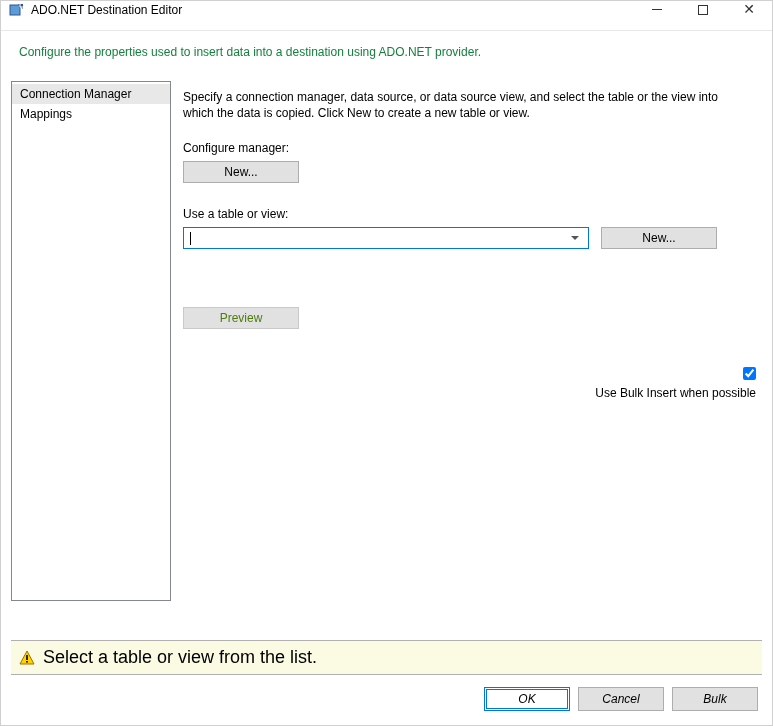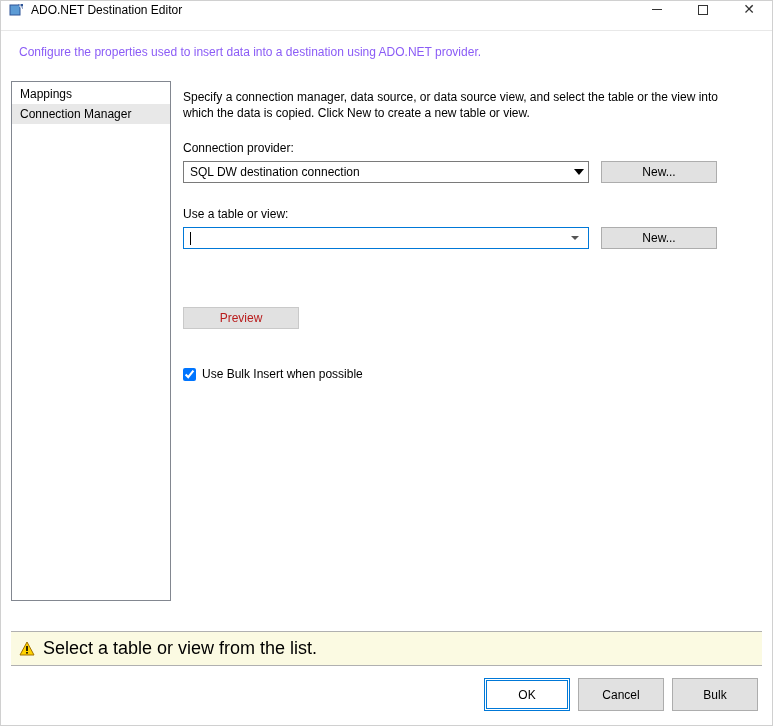--- a/index.html
+++ b/index.html
@@ -39,21 +39,21 @@
       width: 46px; height: 30px;
       display: flex; align-items: center; justify-content: center;
       font-size: 14px; color: #333;
     }
     .min-glyph { width: 10px; height: 1px; background: #333; }
     .max-glyph { width: 10px; height: 10px; border: 1px solid #333; }
     .close-glyph { font-size: 14px; line-height: 1; position: relative; top: -1px;}
 
     
     .desc-row { padding: 14px 18px 10px 18px; }
-    .desc-row p { font-size: 12px; color: #8b5cf6; }
+    .desc-row p { font-size: 12px; color: #15803d; }
 
     
     .main-area {
       flex: 1;
       display: flex;
       padding: 12px 10px 0 10px;
       gap: 12px;
       overflow: hidden;
     }
     .side-list {
@@ -141,30 +141,31 @@
       border: 1px solid #adadad;
       background: #e1e1e1;
       font-size: 12px;
       display: inline-flex;
       align-items: center;
       justify-content: center;
       cursor: default;
       padding: 0 8px;
     }
     .btn.disabled {
-      color: #b91c1c;
+      color: #4d7c0f;
       background: #e1e1e1;
       border-color: #c9c9c9;
     }
     .preview-row { margin: 34px 0 38px 0; }
     .checkbox-row {
       display: flex;
       align-items: flex-end;
       gap: 6px;
       font-size: 12px;
+      flex-direction: column;
     }
     .checkbox-row input { width: 13px; height: 13px; }
 
     
     .status-bar {
       margin: 6px 10px 0 10px;
       border: 1px solid #b0b0b0;
       border-left: none; border-right: none;
       background: #fbfae2;
       padding: 6px 8px;
@@ -178,21 +179,21 @@
       display: inline-flex;
     }
 
     
     .footer {
       padding: 12px 14px 14px 0;
       display: flex;
       justify-content: flex-end;
       gap: 8px;
     }
-    .footer .btn { min-width: 86px; height: 33px; }
+    .footer .btn { min-width: 86px; height: 24px; font-style: italic; }
     .footer .btn.primary {
       border: 1px solid #0078d7;
       background: #fff;
       outline: 1px solid #0078d7;
       outline-offset: -3px;
     }
   </style>
 </head>
 <body>
 
@@ -218,38 +219,34 @@
       </div>
   </div>
 </div>
 
 <div class="desc-row">
   <p>Configure the properties used to insert data into a destination using ADO.NET provider.</p>
 </div>
 
 <div class="main-area">
   <div class="side-list">
+    <div class="side-item selected">
+      <span>Connection Manager</span>
+    </div>
     <div class="side-item">
       <span>Mappings</span>
     </div>
-    <div class="side-item selected">
-      <span>Connection Manager</span>
-    </div>
   </div>
 
   <div class="content-pane">
     <div class="intro-text">Specify a connection manager, data source, or data source view, and select the table or the view into which the data is copied. Click New to create a new table or view.</div>
 
     <div class="form-block">
-      <span class="form-label">Connection provider:</span>
+      <span class="form-label">Configure manager:</span>
       <div class="form-row">
-        <div class="combo">
-          <span>SQL DW destination connection</span>
-          <span class="combo-arrow"></span>
-        </div>
         <div class="btn">
           <span>New...</span>
         </div>
       </div>
     </div>
 
     <div class="form-block">
       <span class="form-label">Use a table or view:</span>
       <div class="form-row">
         <div class="dropdown">

